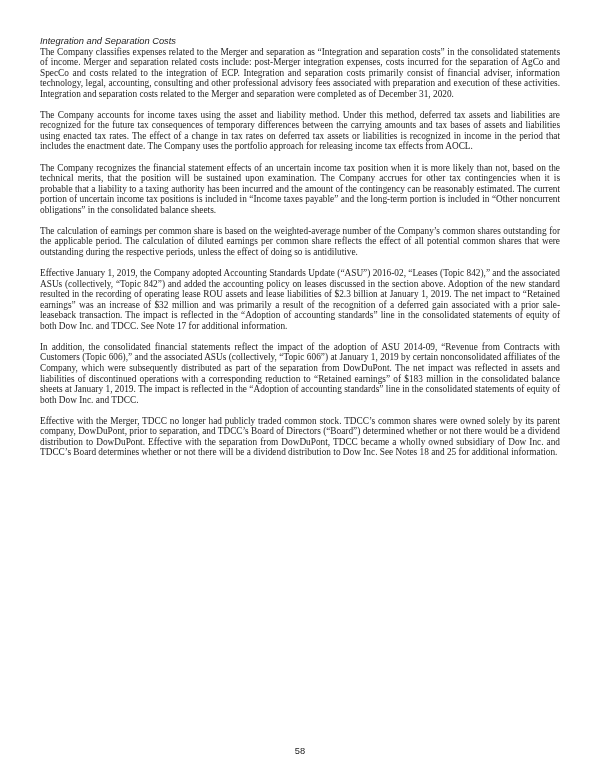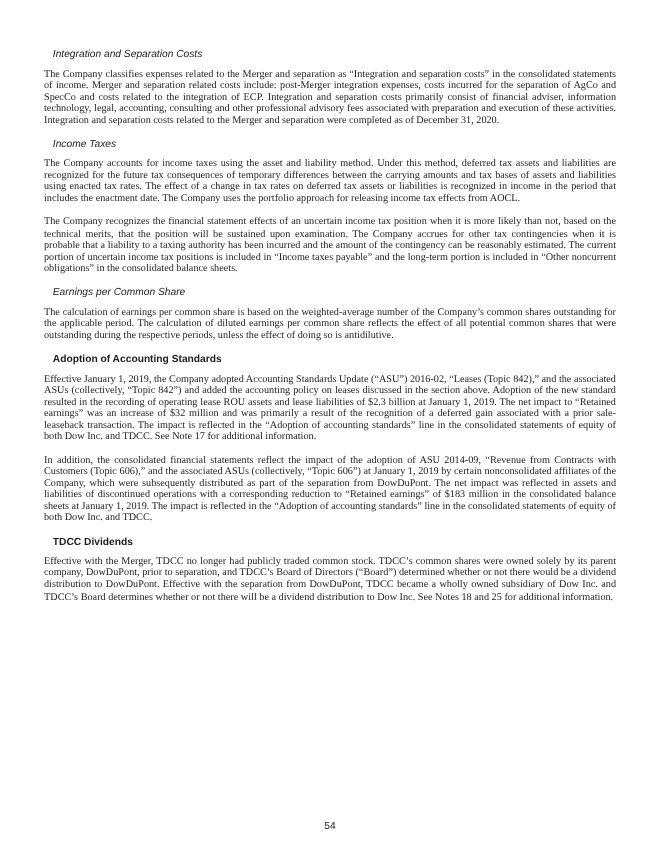--- a/index.html
+++ b/index.html
@@ -15,21 +15,21 @@
     padding: 36px 40px 0 40px;
     background: #ffffff;
     font-family: "Liberation Sans", sans-serif;
     font-size: 9.3px;
     line-height: 10.55px;
     color: #1c1c1c;
     text-align: justify;
     overflow: hidden;
   }
   .sec-heading {
-    margin: 8px;
+    margin: 0;
     font-size: inherit;
     font-weight: normal;
     line-height: inherit;
     text-align: left;
   }
   .h-italic { font-style: italic; }
   .h-bold   { font-weight: bold; }
   .para {
     margin: 0 0 10.55px 0;
     font-family: Liberation Serif, serif;
@@ -48,36 +48,32 @@
 <body>
 
 <div class="page">
 
   <section>
     <h3 class="sec-heading h-italic">Integration and Separation Costs</h3>
     <p class="para">The Company classifies expenses related to the Merger and separation as “Integration and separation costs” in the consolidated statements of income. Merger and separation related costs include: post-Merger integration expenses, costs incurred for the separation of AgCo and SpecCo and costs related to the integration of ECP. Integration and separation costs primarily consist of financial adviser, information technology, legal, accounting, consulting and other professional advisory fees associated with preparation and execution of these activities. Integration and separation costs related to the Merger and separation were completed as of December 31, 2020.</p>
   </section>
 
   <section>
-    <h3 class="sec-heading h-italic">Income Taxes</h3>
     <p class="para">The Company accounts for income taxes using the asset and liability method. Under this method, deferred tax assets and liabilities are recognized for the future tax consequences of temporary differences between the carrying amounts and tax bases of assets and liabilities using enacted tax rates. The effect of a change in tax rates on deferred tax assets or liabilities is recognized in income in the period that includes the enactment date. The Company uses the portfolio approach for releasing income tax effects from AOCL.</p>
     <p class="para">The Company recognizes the financial statement effects of an uncertain income tax position when it is more likely than not, based on the technical merits, that the position will be sustained upon examination. The Company accrues for other tax contingencies when it is probable that a liability to a taxing authority has been incurred and the amount of the contingency can be reasonably estimated. The current portion of uncertain income tax positions is included in “Income taxes payable” and the long-term portion is included in “Other noncurrent obligations” in the consolidated balance sheets.</p>
   </section>
 
   <section>
-    <h3 class="sec-heading h-italic">Earnings per Common Share</h3>
     <p class="para">The calculation of earnings per common share is based on the weighted-average number of the Company’s common shares outstanding for the applicable period. The calculation of diluted earnings per common share reflects the effect of all potential common shares that were outstanding during the respective periods, unless the effect of doing so is antidilutive.</p>
   </section>
 
   <section>
-    <h3 class="sec-heading h-bold">Adoption of Accounting Standards</h3>
     <p class="para">Effective January 1, 2019, the Company adopted Accounting Standards Update (“ASU”) 2016-02, “Leases (Topic 842),” and the associated ASUs (collectively, “Topic 842”) and added the accounting policy on leases discussed in the section above. Adoption of the new standard resulted in the recording of operating lease ROU assets and lease liabilities of $2.3 billion at January 1, 2019. The net impact to “Retained earnings” was an increase of $32 million and was primarily a result of the recognition of a deferred gain associated with a prior sale-leaseback transaction. The impact is reflected in the “Adoption of accounting standards” line in the consolidated statements of equity of both Dow Inc. and TDCC. See Note 17 for additional information.</p>
     <p class="para">In addition, the consolidated financial statements reflect the impact of the adoption of ASU 2014-09, “Revenue from Contracts with Customers (Topic 606),” and the associated ASUs (collectively, “Topic 606”) at January 1, 2019 by certain nonconsolidated affiliates of the Company, which were subsequently distributed as part of the separation from DowDuPont. The net impact was reflected in assets and liabilities of discontinued operations with a corresponding reduction to “Retained earnings” of $183 million in the consolidated balance sheets at January 1, 2019. The impact is reflected in the “Adoption of accounting standards” line in the consolidated statements of equity of both Dow Inc. and TDCC.</p>
   </section>
 
   <section>
-    <h3 class="sec-heading h-bold">TDCC Dividends</h3>
     <p class="para">Effective with the Merger, TDCC no longer had publicly traded common stock. TDCC’s common shares were owned solely by its parent company, DowDuPont, prior to separation, and TDCC’s Board of Directors (“Board”) determined whether or not there would be a dividend distribution to DowDuPont. Effective with the separation from DowDuPont, TDCC became a wholly owned subsidiary of Dow Inc. and TDCC’s Board determines whether or not there will be a dividend distribution to Dow Inc. See Notes 18 and 25 for additional information.</p>
   </section>
 
-  <div class="page-number">54</div>
+  <div class="page-number">58</div>
 
 </div>
 
 </body></html>

